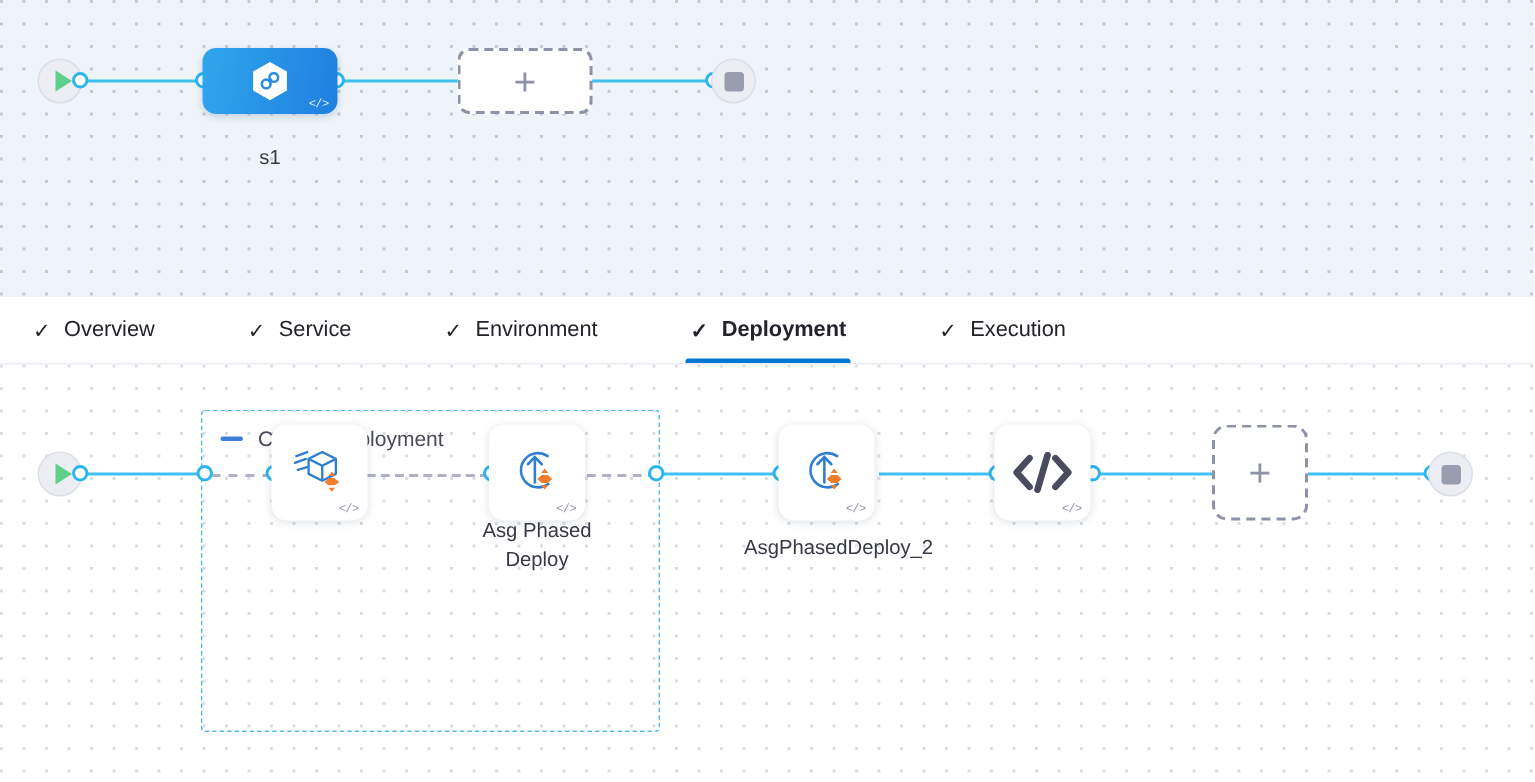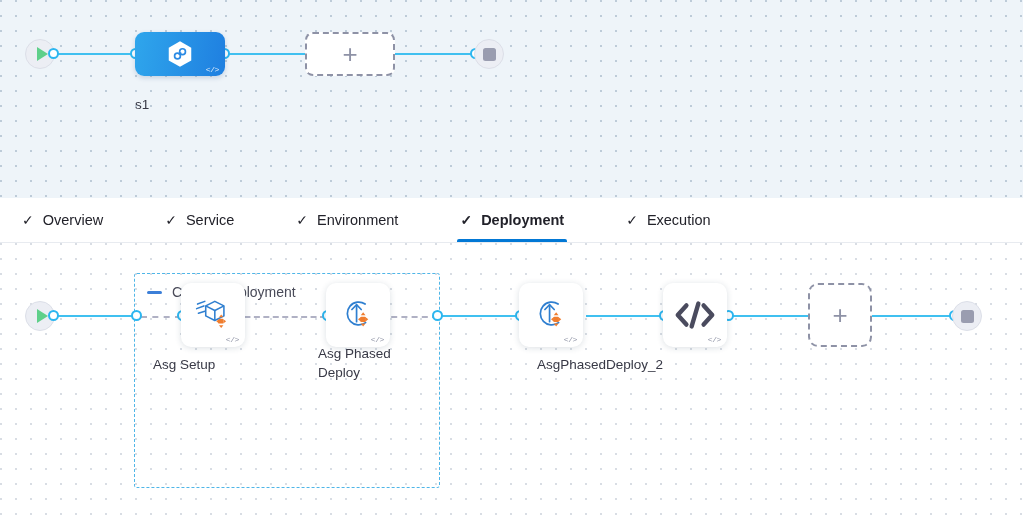--- a/index.html
+++ b/index.html
@@ -147,20 +147,21 @@
     color: #8e92a6;
     font-size: 26px;
     font-weight: 300;
     line-height: 1;
   }
   .dashed-box.stage-add { width: 90px; height: 44px; border-radius: 8px; }
   .dashed-box.step-add  { width: 64px; height: 64px; border-radius: 10px; }
 
   .node-label {
     position: absolute;
+    text-align: center;
     font-size: 13.5px;
     color: #383946;
     line-height: 19px;
     z-index: 4;
   }
   .node-label.muted { color: #4a4b59; }
 
   
   .step-node {
     position: absolute;
@@ -313,21 +314,20 @@
           <path d="M31 19.5 l2.4 3 -4.8 0 z"></path>
           <path d="M31 34.2 l2.4 -3 -4.8 0 z"></path>
           <path d="M25.6 27 l3 2.4 0 -4.8 z"></path>
           <path d="M36.4 27 l-3 2.4 0 -4.8 z"></path>
         </g>
       </svg>
     </span>
     <span class="code-badge">&lt;/&gt;</span>
   </div>
   <div class="port" style="left:231px; top:67px;"></div>
-  <div class="node-label" style="left:153px; top:112px; width:120px;">Asg Setup</div>
 
   <div class="port" style="left:322px; top:67px;"></div>
   <div class="step-node" style="left:326px; top:40px;">
     <span>
       <svg width="38" height="38" viewBox="0 0 40 40">
         <g stroke="#2f7fd0" stroke-width="1.8" fill="none" stroke-linecap="round">
           <path d="M27.5 8.5 A12 12 0 1 0 28 28"></path>
           <path d="M18.5 27 L18.5 9.5"></path>
           <path d="M13.6 14.2 L18.5 9.2 L23.4 14.2"></path>
         </g>
@@ -361,21 +361,21 @@
           <path d="M25.4 17.2 l2.5 3.1 -5 0 z"></path>
           <path d="M25.4 32 l2.5 -3.1 -5 0 z"></path>
           <path d="M20.0 24.6 l3.1 2.5 0 -5 z"></path>
           <path d="M30.8 24.6 l-3.1 2.5 0 -5 z"></path>
         </g>
       </svg>
     </span>
     <span class="code-badge">&lt;/&gt;</span>
   </div>
   <div class="port" style="left:569px; top:67px;"></div>
-  <div class="node-label" style="left:496px; top:112px; width:110px;margin-left:41px;">AsgPhasedDeploy_2</div>
+  <div class="node-label" style="left:496px; top:112px; width:110px;">AsgPhasedDeploy_2</div>
 
   <div class="port" style="left:659px; top:67px;"></div>
   <div class="step-node" style="left:663px; top:40px;">
     <span>
       <svg width="44" height="34" viewBox="0 0 46 34">
         <g stroke="#4a4b5e" stroke-width="4.6" fill="none" stroke-linecap="round" stroke-linejoin="round">
           <path d="M14 7 L5 17 L14 27"></path>
           <path d="M32 7 L41 17 L32 27"></path>
           <path d="M26.5 5 L19.5 29"></path>
         </g>

